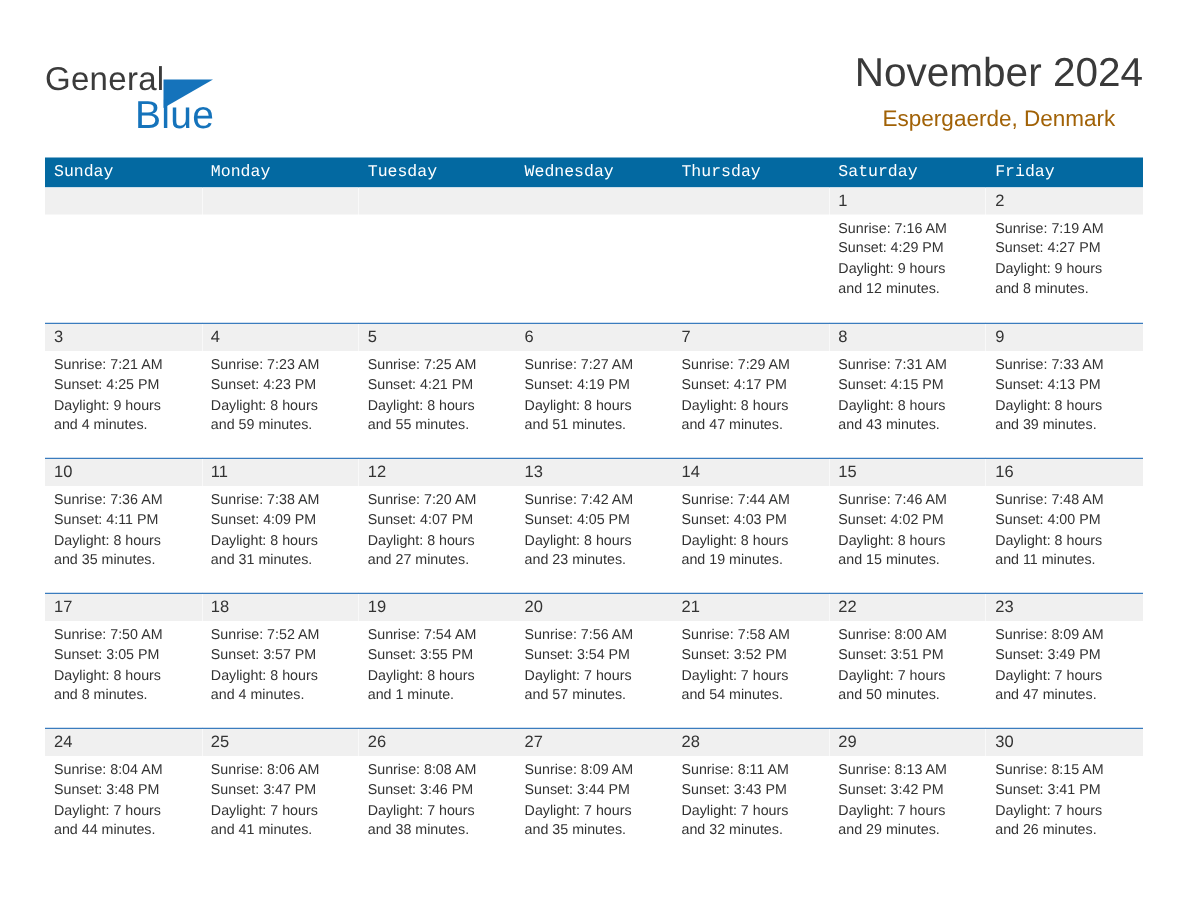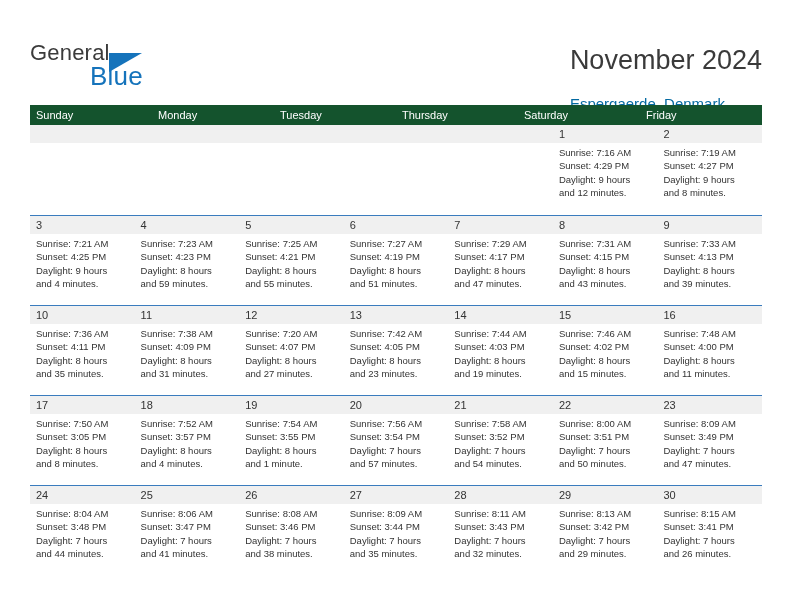--- a/index.html
+++ b/index.html
@@ -61,50 +61,51 @@
     top: 13px;
     width: 0;
     height: 0;
     border-left: 33px solid #1573bb;
     border-bottom: 19px solid transparent;
   }
 
   .title-block {
     position: absolute;
     right: 0;
-    top: 16px;
-    text-align: left;
+    top: 4px;
+    text-align: center;
   }
   .month-title {
     font-size: 27px;
     color: #3a3a3a;
     font-weight: normal;
     line-height: 32px;
     white-space: nowrap;
   }
   .location {
     font-size: 15px;
-    color: #0369a1;
+    color: #a16207;
     line-height: 20px;
-    margin-top: 18px;
+    margin-top: 6px;
     white-space: nowrap;
   }
 
   
   .calendar {
     position: absolute;
     left: 30px;
     top: 105px;
     width: 732px;
   }
   .weekday-row {
     display: flex;
     width: 100%;
-    background: #14532d;
+    background: #0369a1;
     height: 20px;
+    font-family: Liberation Mono, monospace;
   }
   .weekday {
     flex: 1 1 0;
     color: #ffffff;
     font-size: 11px;
     line-height: 20px;
     padding-left: 6px;
     box-sizing: border-box;
     white-space: nowrap;
   }
@@ -166,20 +167,21 @@
     </div>
 
   </div>
 
   <div class="calendar">
 
     <div class="weekday-row">
       <div class="weekday">Sunday</div>
       <div class="weekday">Monday</div>
       <div class="weekday">Tuesday</div>
+      <div class="weekday">Wednesday</div>
       <div class="weekday">Thursday</div>
       <div class="weekday">Saturday</div>
       <div class="weekday">Friday</div>
     </div>
 
     <div class="week-row first">
       <div class="day-cell empty">
         <div class="day-head"></div>
         <div class="day-body">
           <div></div>

